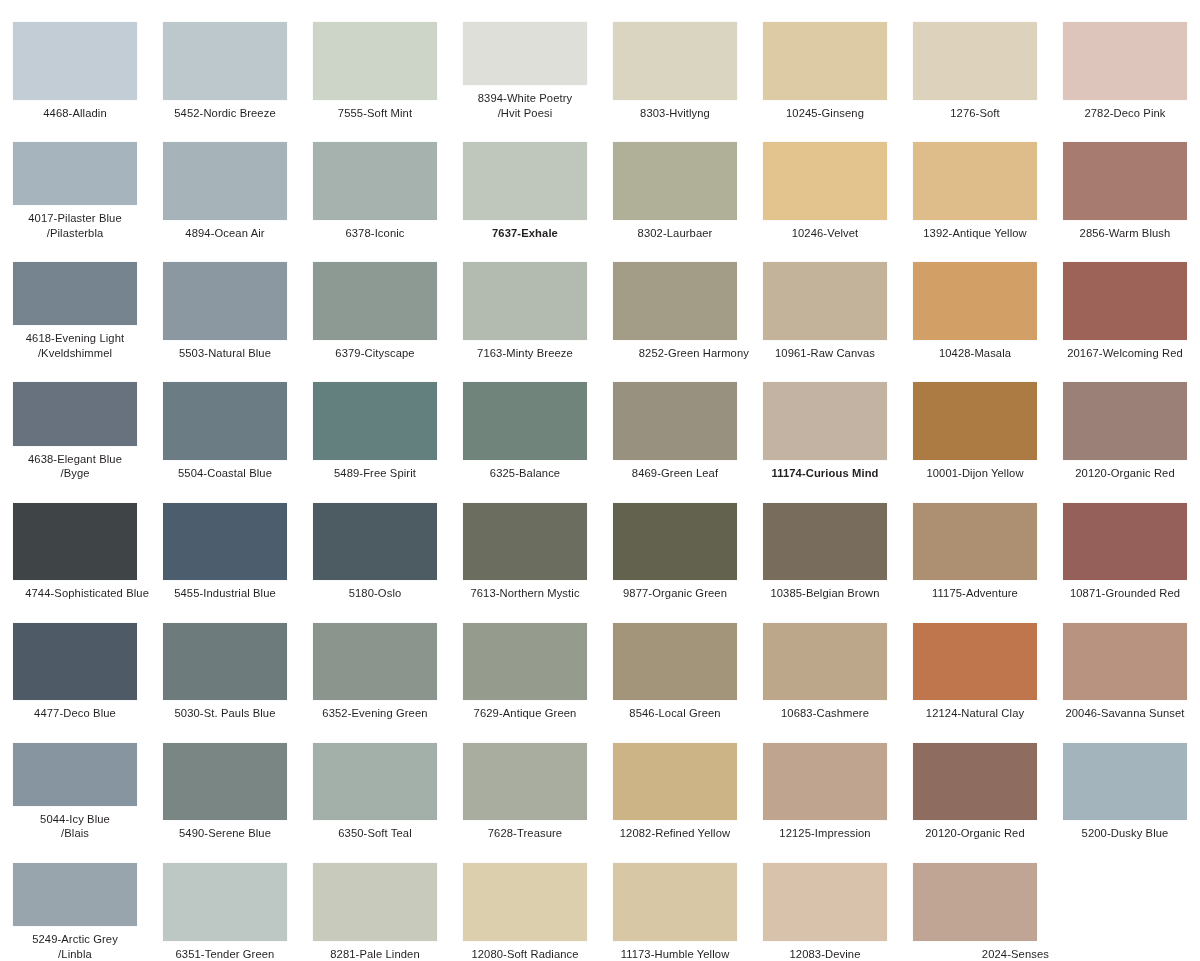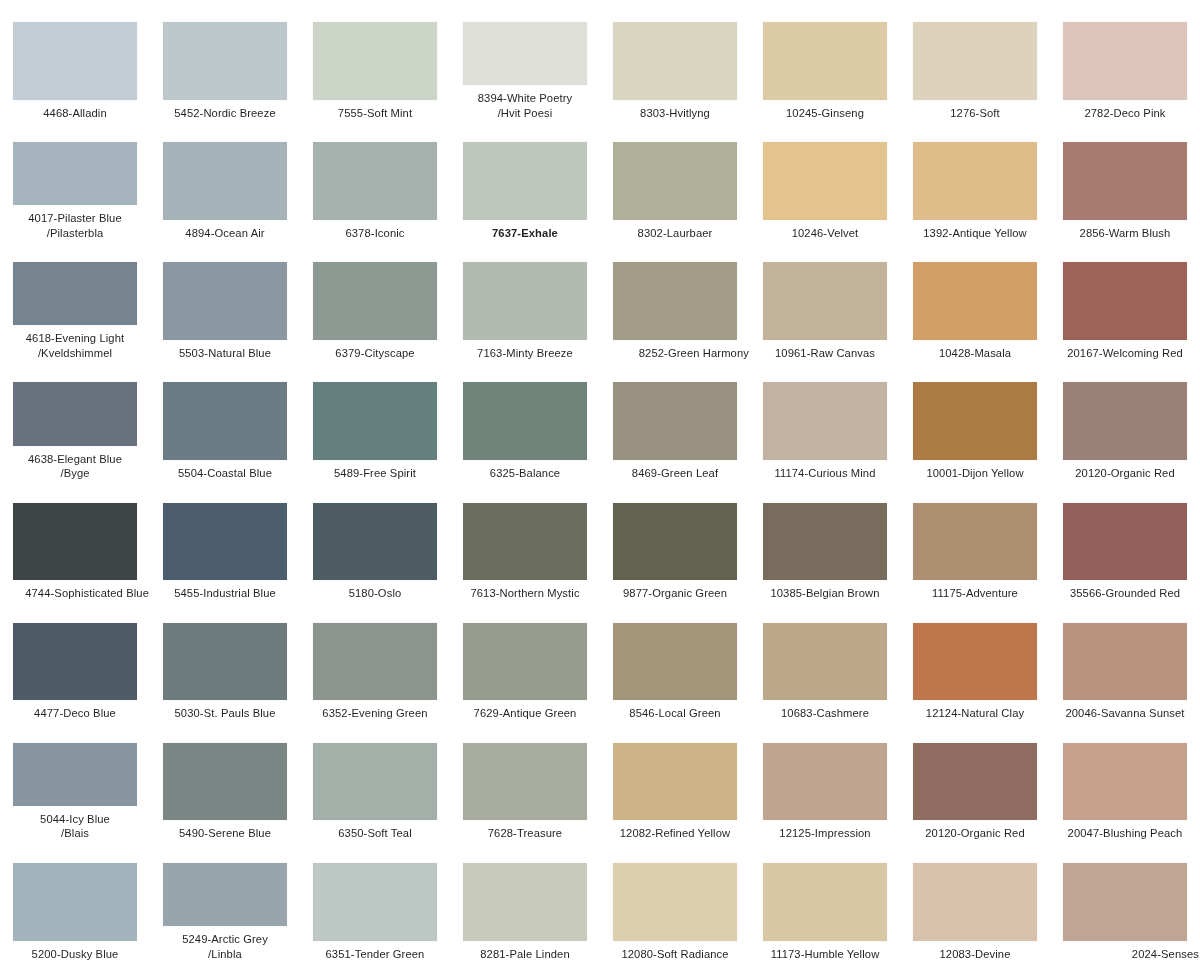--- a/index.html
+++ b/index.html
@@ -171,21 +171,21 @@
     <div class="swatch-cell">
       <div class="swatch-chip" style="background-color: rgb(113, 132, 124);"></div>
       <div class="swatch-label" style="color: rgb(35, 31, 32);">6325-Balance</div>
     </div>
     <div class="swatch-cell">
       <div class="swatch-chip" style="background-color: rgb(153, 145, 128);"></div>
       <div class="swatch-label" style="color: rgb(35, 31, 32);">8469-Green Leaf</div>
     </div>
     <div class="swatch-cell">
       <div class="swatch-chip" style="background-color: rgb(194, 179, 162);"></div>
-      <div class="swatch-label" style="color: rgb(35, 31, 32);">11174-Curious Mind</div>
+      <div class="swatch-label" style="color: rgb(35, 31, 32); font-weight: bold;">11174-Curious Mind</div>
     </div>
     <div class="swatch-cell">
       <div class="swatch-chip" style="background-color: rgb(171, 123, 67);"></div>
       <div class="swatch-label" style="color: rgb(35, 31, 32);">10001-Dijon Yellow</div>
     </div>
     <div class="swatch-cell">
       <div class="swatch-chip" style="background-color: rgb(155, 128, 119);"></div>
       <div class="swatch-label" style="color: rgb(35, 31, 32);">20120-Organic Red</div>
     </div>
     <div class="swatch-cell">
@@ -211,21 +211,21 @@
     <div class="swatch-cell">
       <div class="swatch-chip" style="background-color: rgb(120, 108, 92);"></div>
       <div class="swatch-label" style="color: rgb(35, 31, 32);">10385-Belgian Brown</div>
     </div>
     <div class="swatch-cell">
       <div class="swatch-chip" style="background-color: rgb(173, 143, 114);"></div>
       <div class="swatch-label" style="color: rgb(35, 31, 32);">11175-Adventure</div>
     </div>
     <div class="swatch-cell">
       <div class="swatch-chip" style="background-color: rgb(150, 96, 90);"></div>
-      <div class="swatch-label" style="color: rgb(35, 31, 32);">35566-Grounded Red</div>
+      <div class="swatch-label" style="color: rgb(35, 31, 32);">10871-Grounded Red</div>
     </div>
     <div class="swatch-cell">
       <div class="swatch-chip" style="background-color: rgb(78, 90, 101);"></div>
       <div class="swatch-label" style="color: rgb(35, 31, 32);">4477-Deco Blue</div>
     </div>
     <div class="swatch-cell">
       <div class="swatch-chip" style="background-color: rgb(110, 123, 124);"></div>
       <div class="swatch-label" style="color: rgb(35, 31, 32);">5030-St. Pauls Blue</div>
     </div>
     <div class="swatch-cell">
@@ -275,24 +275,20 @@
     </div>
     <div class="swatch-cell">
       <div class="swatch-chip" style="background-color: rgb(191, 165, 144);"></div>
       <div class="swatch-label" style="color: rgb(35, 31, 32);">12125-Impression</div>
     </div>
     <div class="swatch-cell">
       <div class="swatch-chip" style="background-color: rgb(143, 108, 96);"></div>
       <div class="swatch-label" style="color: rgb(35, 31, 32);">20120-Organic Red</div>
     </div>
     <div class="swatch-cell">
-      <div class="swatch-chip" style="background-color: rgb(198, 161, 142);"></div>
-      <div class="swatch-label" style="color: rgb(35, 31, 32);">20047-Blushing Peach</div>
-    </div>
-    <div class="swatch-cell">
       <div class="swatch-chip" style="background-color: rgb(164, 180, 189);"></div>
       <div class="swatch-label" style="color: rgb(35, 31, 32);">5200-Dusky Blue</div>
     </div>
     <div class="swatch-cell">
       <div class="swatch-chip" style="background-color: rgb(152, 165, 173);"></div>
       <div class="swatch-label" style="color: rgb(35, 31, 32);">5249-Arctic Grey
 /Linbla</div>
     </div>
     <div class="swatch-cell">
       <div class="swatch-chip" style="background-color: rgb(189, 200, 197);"></div>

